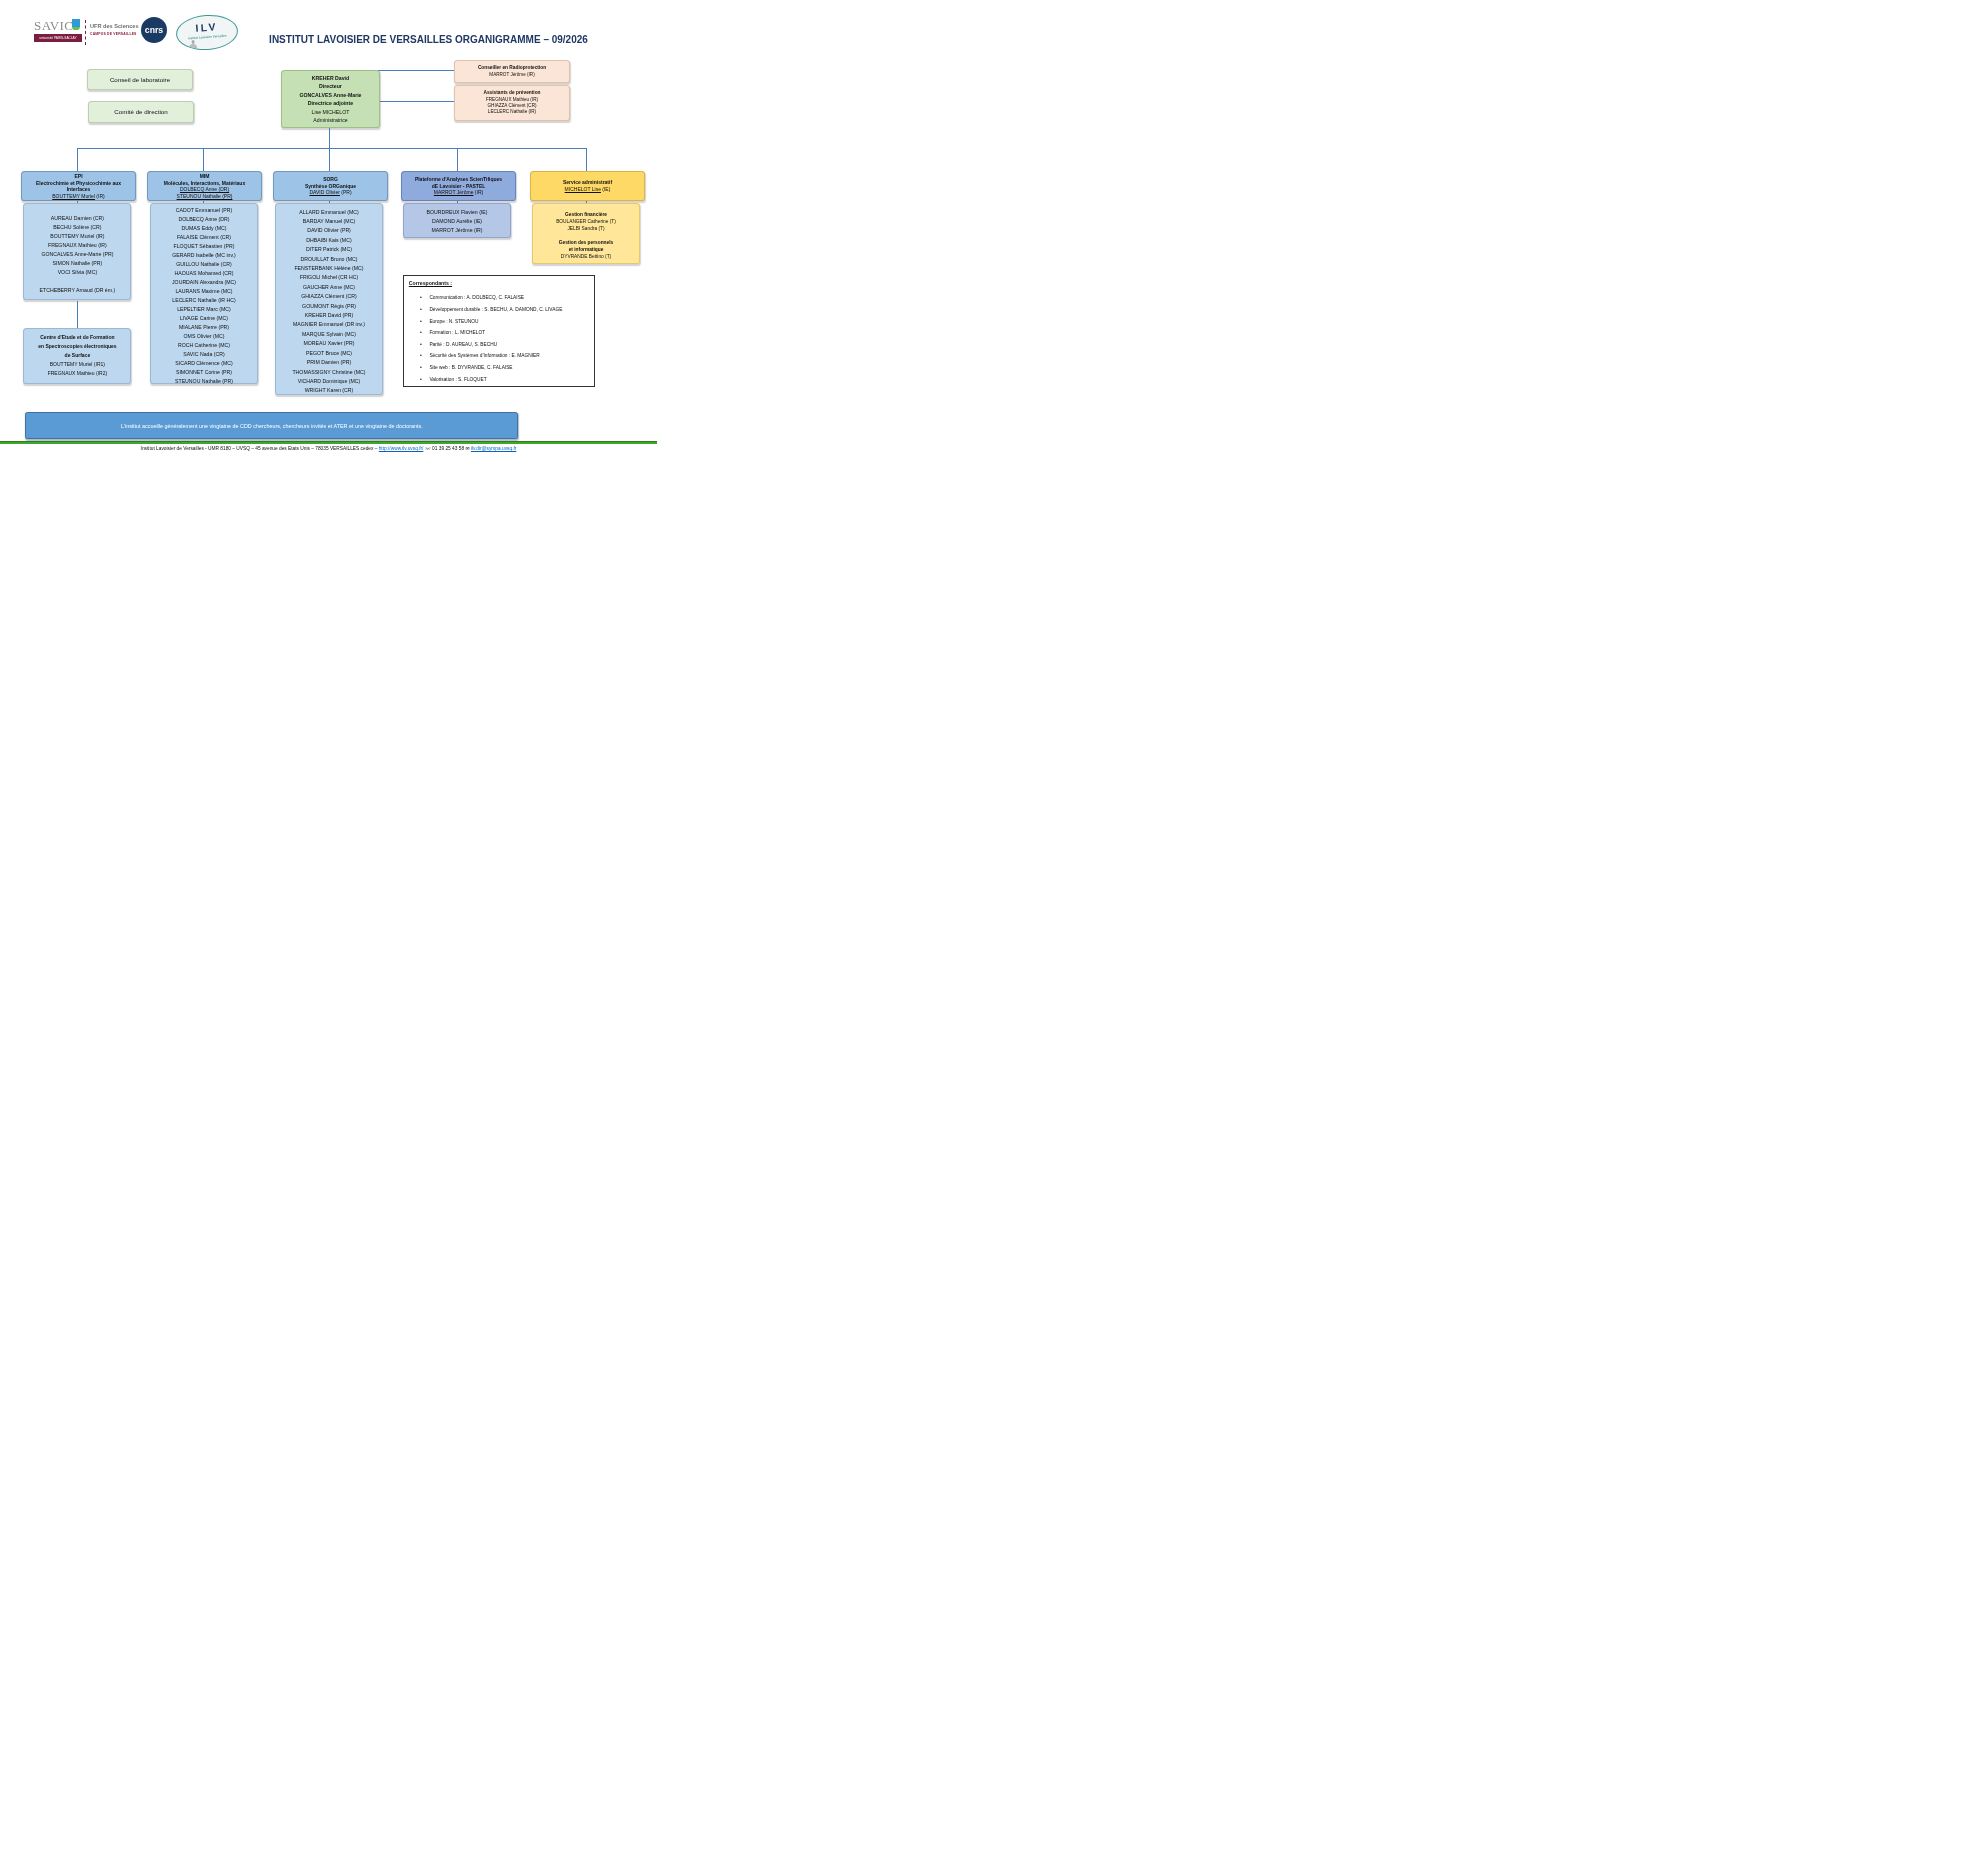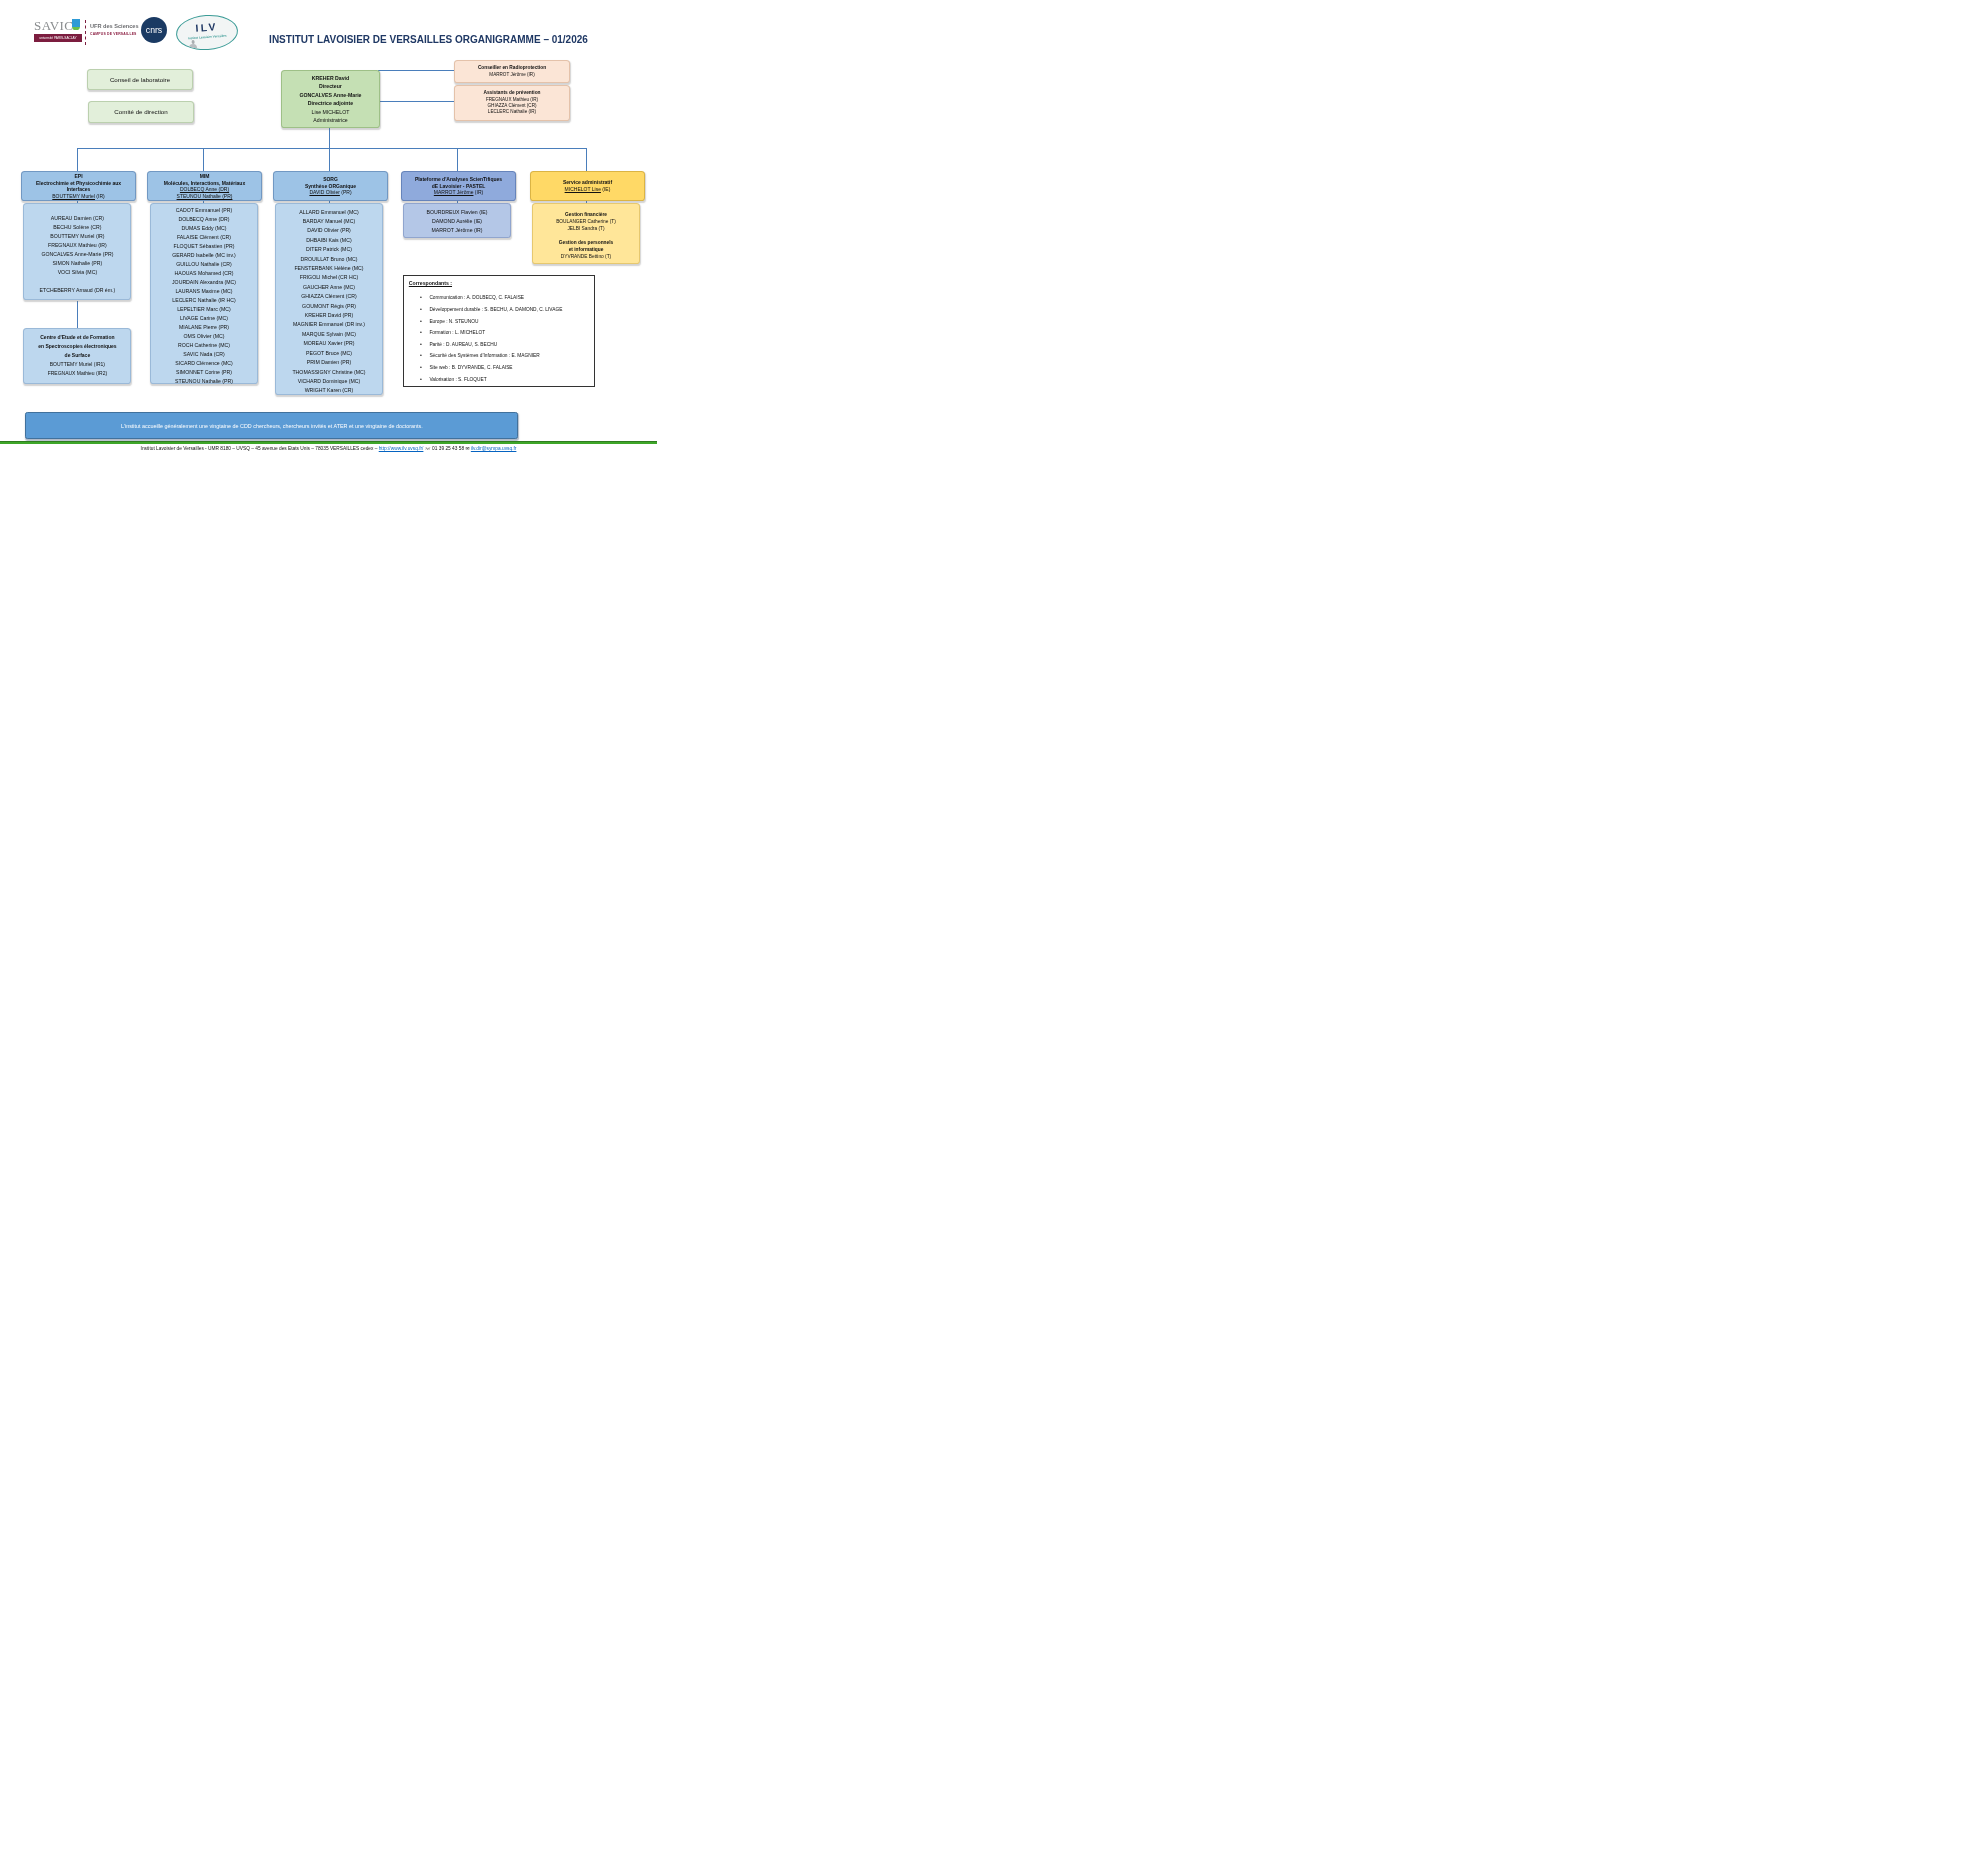--- a/index.html
+++ b/index.html
@@ -12,21 +12,21 @@
   
   #uvsq-logo{left:34px;top:18.7px;width:50px;height:26px;}
   #uvsq-word{font-family:"Liberation Serif",serif;font-size:13px;color:#8a8d8f;letter-spacing:0.4px;line-height:13.5px;}
   #uvsq-shield{position:absolute;left:38px;top:0.8px;width:8px;height:11px;background:linear-gradient(#2e9bd6 0 70%,#6abf4b 70% 100%);border-radius:0 0 3.6px 3.6px;}
   #uvsq-saclay{position:absolute;left:0;top:15px;width:48px;height:8px;background:#7c1d3f;color:#fff;
                font-size:3.2px;text-align:center;line-height:8px;white-space:nowrap;}
   #logo-sep{left:85px;top:20px;height:24.6px;border-left:0.8px dashed #7c1d3f;}
   #ufr-line1{left:90px;top:23px;font-size:5.6px;font-weight:bold;color:#6d6e71;}
   #ufr-line2{left:90px;top:32px;font-size:3.4px;font-weight:bold;color:#8b1d41;letter-spacing:0.2px;}
   #cnrs-logo{left:141px;top:17px;width:26px;height:26px;border-radius:50%;background:#1a3a63;
-             color:#fff;font-weight:normal;font-size:8.7px;display:flex;align-items:center;justify-content:center;}
+             color:#fff;font-weight:bold;font-size:8.7px;display:flex;align-items:center;justify-content:center;}
   #ilv-logo{left:176px;top:14.7px;width:60px;height:33px;border:1.2px solid #3a9b96;border-radius:50%;
             background:#f2f5f5;transform:rotate(-4deg);overflow:hidden;}
   #ilv-acronym{position:absolute;left:0;right:0;top:5.6px;text-align:center;font-size:10.3px;font-weight:bold;
                color:#1f3864;letter-spacing:2.4px;font-family:"Liberation Sans",sans-serif;}
   #ilv-label{position:absolute;left:0;right:0;top:18.7px;text-align:center;font-size:3px;font-weight:bold;color:#3a9b96;}
   #ilv-face-head{position:absolute;left:13.5px;top:23px;width:3.6px;height:4.4px;border-radius:50%;background:#a9adb0;}
   #ilv-face-body{position:absolute;left:11px;top:27px;width:8.3px;height:4.8px;border-radius:4px 4px 0 0;background:#b9bdc0;}
 
   
   #page-title{left:246px;top:34px;width:365px;text-align:center;font-size:10px;font-weight:bold;color:#1f3864;}
@@ -121,21 +121,21 @@
   <div class="abs" id="cnrs-logo">
     <span>cnrs</span>
   </div>
   <div class="abs" id="ilv-logo">
     <div id="ilv-acronym">ILV</div>
     <div id="ilv-label">Institut Lavoisier Versailles</div>
     <div id="ilv-face-head"></div>
     <div id="ilv-face-body"></div>
   </div>
 
-  <div class="abs" id="page-title">INSTITUT LAVOISIER DE VERSAILLES ORGANIGRAMME – 01/2026</div>
+  <div class="abs" id="page-title">INSTITUT LAVOISIER DE VERSAILLES ORGANIGRAMME – 09/2026</div>
 
   <div class="abs hline" style="left:378px;top:70px;width:76px;"></div>
   <div class="abs hline" style="left:378px;top:101px;width:76px;"></div>
   <div class="abs vline" style="left:329px;top:126px;height:22.6px;"></div>
   <div class="abs hline" style="left:77px;top:148px;width:510px;"></div>
   <div class="abs vline" style="left:77px;top:148px;height:22.6px;"></div>
   <div class="abs vline" style="left:203px;top:148px;height:22.6px;"></div>
   <div class="abs vline" style="left:329px;top:148px;height:22.6px;"></div>
   <div class="abs vline" style="left:457px;top:148px;height:22.6px;"></div>
   <div class="abs vline" style="left:586px;top:148px;height:22.6px;"></div>

